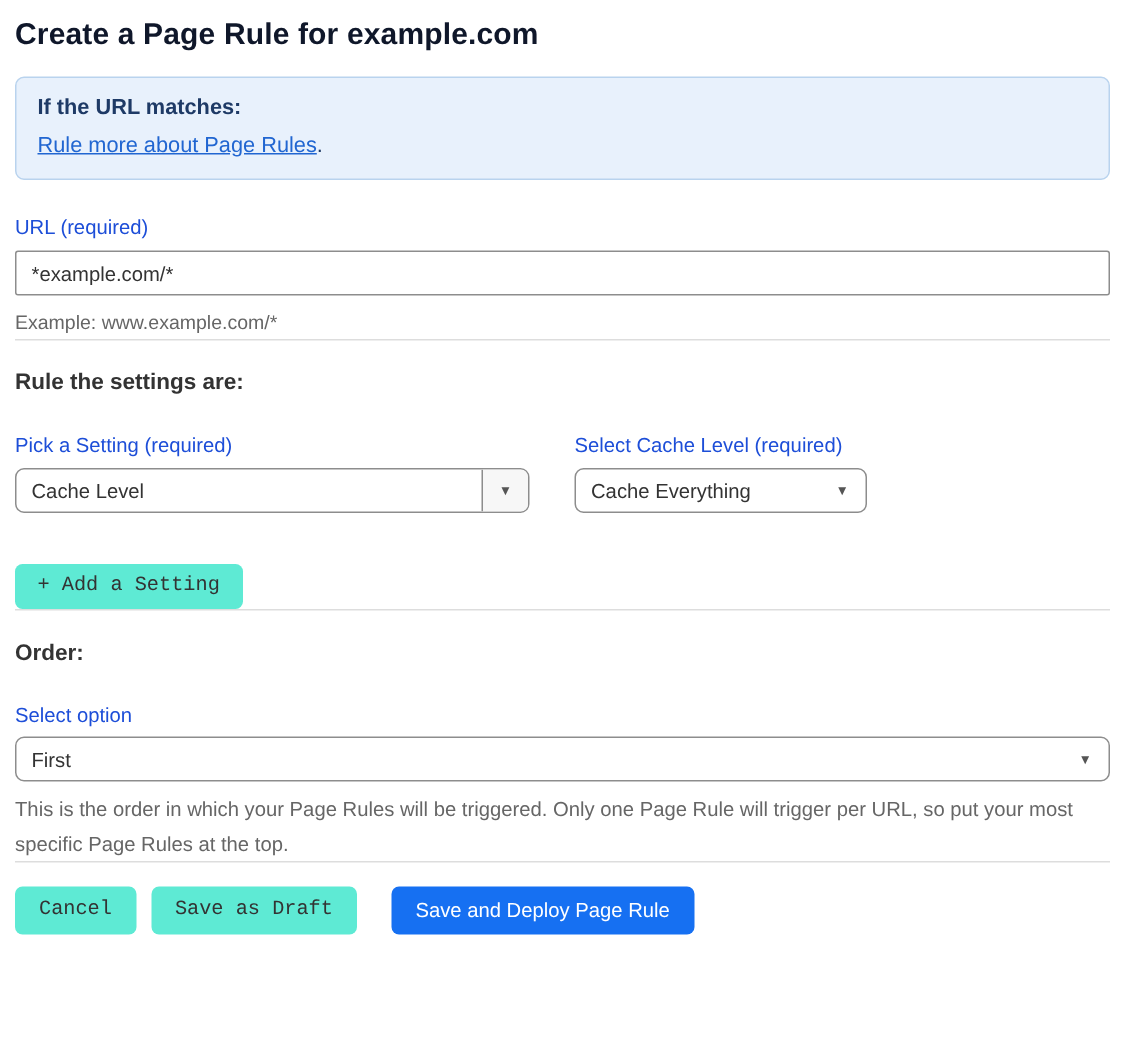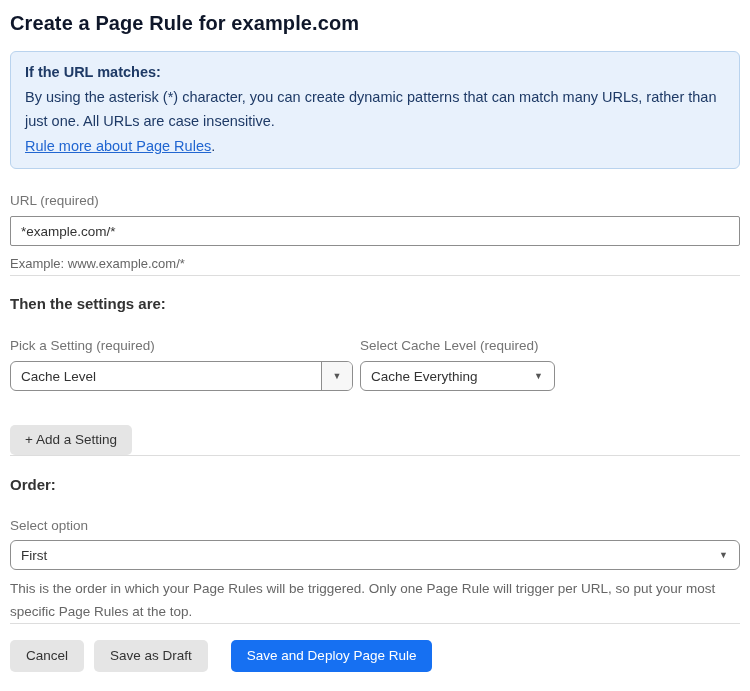--- a/index.html
+++ b/index.html
@@ -32,21 +32,21 @@
   .info-box .info-heading {
     font-weight: 700;
   }
   .info-box a {
     color: #2166d1;
     text-decoration: underline;
     cursor: pointer;
   }
   .field-label {
     font-size: 13.5px;
-    color: #737373;
+    color: #1d4ed8;
     margin-top: 24px;
     margin-bottom: 8px;
   }
   .text-input {
     width: 100%;
     height: 30px;
     border: 1px solid #8d8d8d;
     border-radius: 2px;
     padding: 0 10px;
     font-size: 13.5px;
@@ -68,21 +68,21 @@
   }
   .hr-1 { margin-top: 20px; }
   .section-heading {
     font-size: 15px;
     font-weight: 700;
     color: #333;
     margin-top: 19px;
   }
   .settings-row {
     display: flex;
-    gap: 7px;
+    gap: 30px;
     margin-top: 2px;
   }
   .settings-col-1 { width: 343px; }
   .settings-col-2 { width: 195px; }
   .select-box {
     height: 30px;
     border: 1px solid #8d8d8d;
     border-radius: 6px;
     background: #fff;
     display: flex;
@@ -121,22 +121,23 @@
     border: none;
     border-radius: 5px;
     font-family: inherit;
     font-size: 13.5px;
     cursor: pointer;
     padding: 0 16px;
     height: 32px;
     line-height: 32px;
   }
   .btn-gray {
-    background: #e5e5e5;
-    color: #333;
+    background: #5eead4;
+    color: #333;
+    font-family: Liberation Mono, monospace;
   }
   .add-setting-btn {
     margin-top: 34px;
     height: 30px;
     line-height: 30px;
     padding: 0 15px;
   }
   .hr-2 { margin-top: 17px; }
   .order-heading { margin-top: 20px; }
   .order-label { margin-top: 25px; margin-bottom: 7px; }
@@ -162,31 +163,30 @@
 </style>
 </head>
 <body>
 
 
 
 <h1 class="page-title">Create a Page Rule for example.com</h1>
 
 <div class="info-box">
   <div class="info-heading">If the URL matches:</div>
-  <div>By using the asterisk (*) character, you can create dynamic patterns that can match many URLs, rather than just one. All URLs are case insensitive.</div>
   <div><a>Rule more about Page Rules</a><span>.</span></div>
 </div>
 
 <div class="field-label">URL (required)</div>
 <input class="text-input" type="text" value="*example.com/*" style="">
 <div class="helper-text">Example: www.example.com/*</div>
 
 <hr class="divider hr-1">
 
-<div class="section-heading">Then the settings are:</div>
+<div class="section-heading">Rule the settings are:</div>
 
 <div class="settings-row">
   <div class="settings-col-1">
     <div class="field-label">Pick a Setting (required)</div>
     <div class="select-box">
       <span class="select-value">Cache Level</span>
       <span class="arrow-cell">
           <span class="arrow-glyph">▼</span>
         </span>
     </div>

